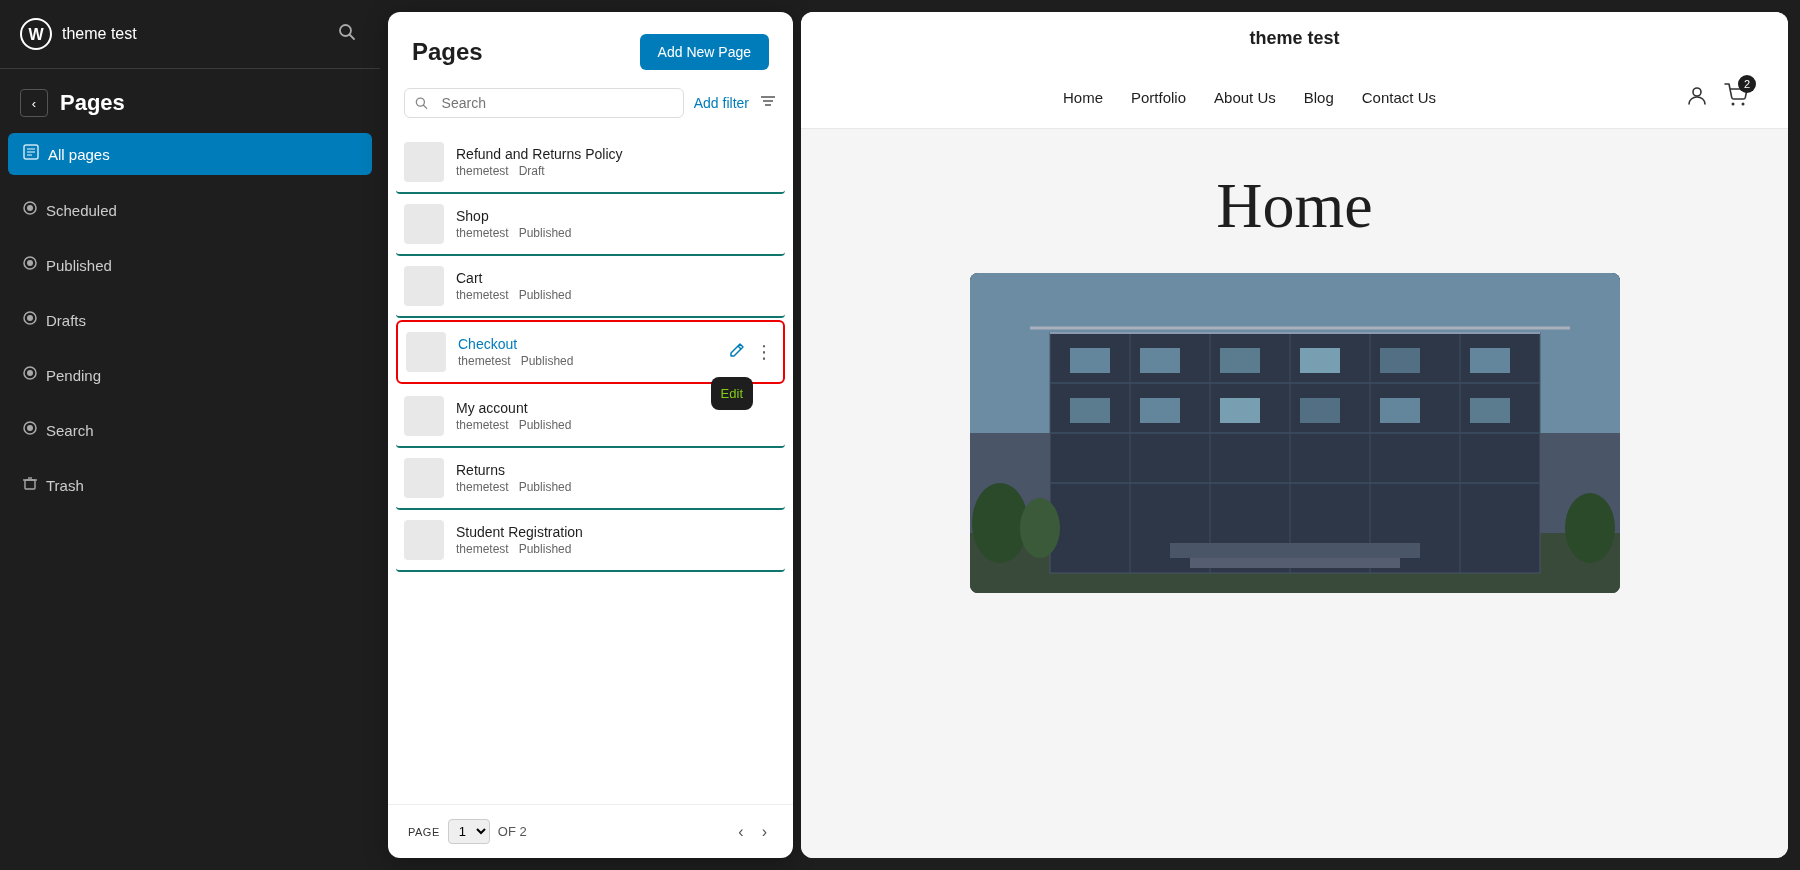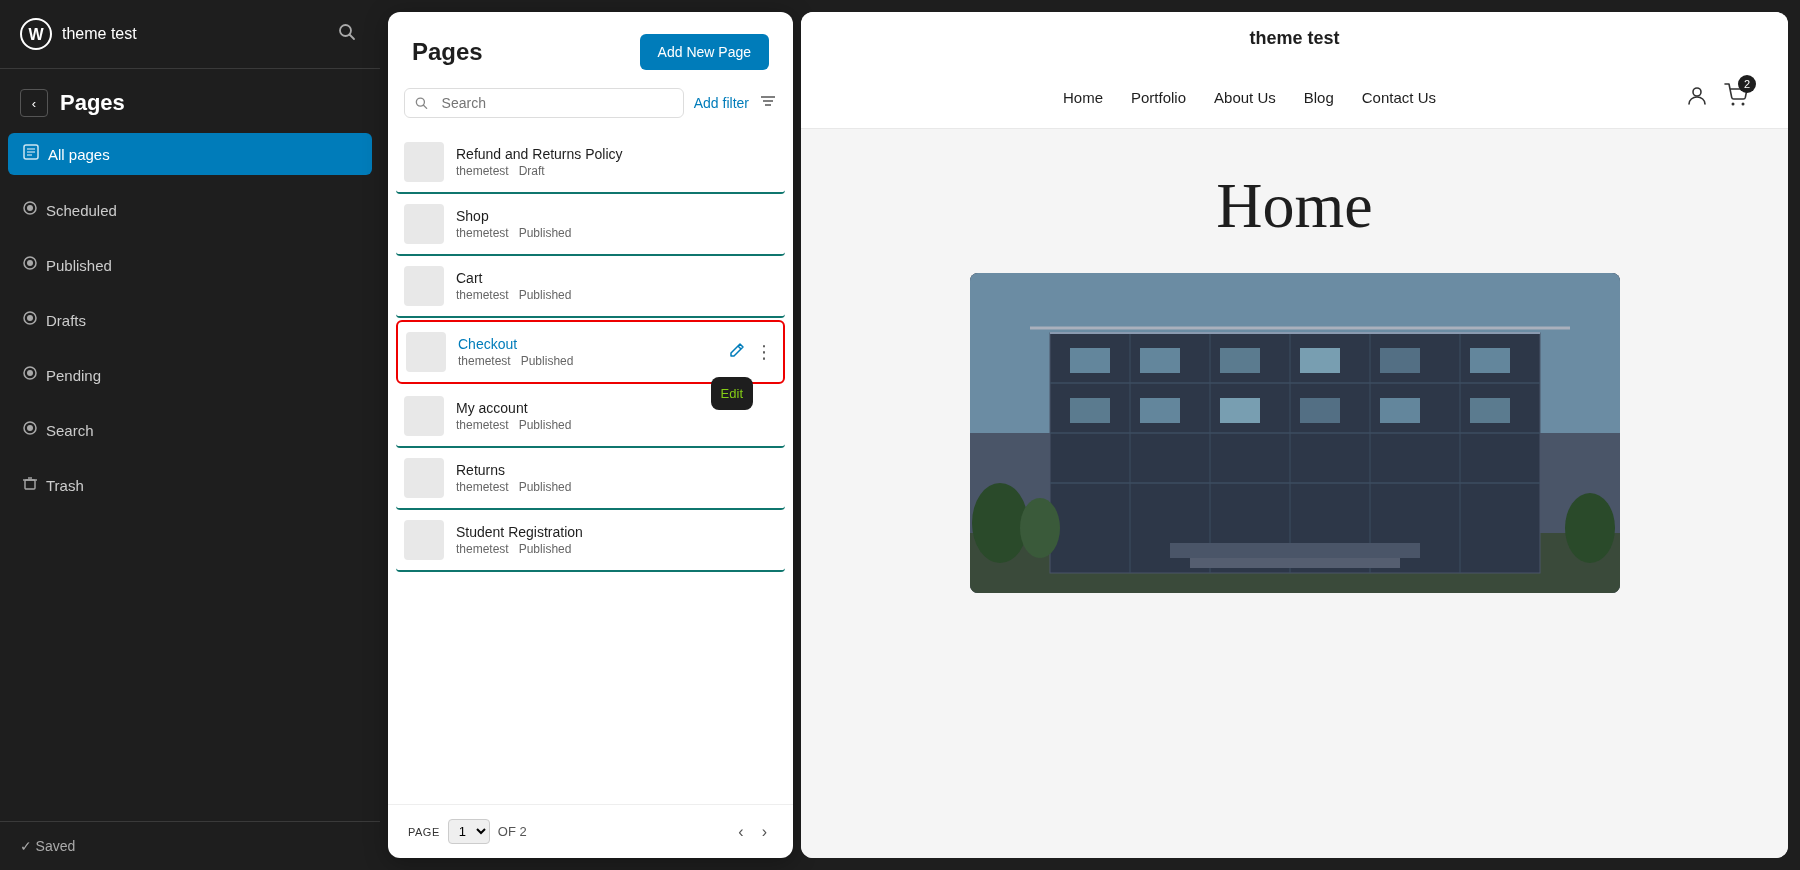--- a/index.html
+++ b/index.html
@@ -472,23 +472,20 @@
         <svg width="16" height="16" viewBox="0 0 16 16" fill="none">
             <rect x="3" y="5" width="10" height="9" rx="1" stroke="#ccc" stroke-width="1.4"></rect>
             <line x1="1" y1="5" x2="15" y2="5" stroke="#ccc" stroke-width="1.4"></line>
             <line x1="6" y1="3" x2="10" y2="3" stroke="#ccc" stroke-width="1.4"></line>
           </svg>
       </span>
       <span>Trash</span>
     </li>
   </ul>
 
-  <div class="sidebar-footer">
-    <span>✓ Saved</span>
-  </div>
 </div>
 
 <div class="center-panel">
   <div class="panel-header">
     <h2 class="panel-title">Pages</h2>
     <button class="add-new-btn">Add New Page</button>
   </div>
 
   <div class="search-bar">
     <div class="search-input-wrapper">

